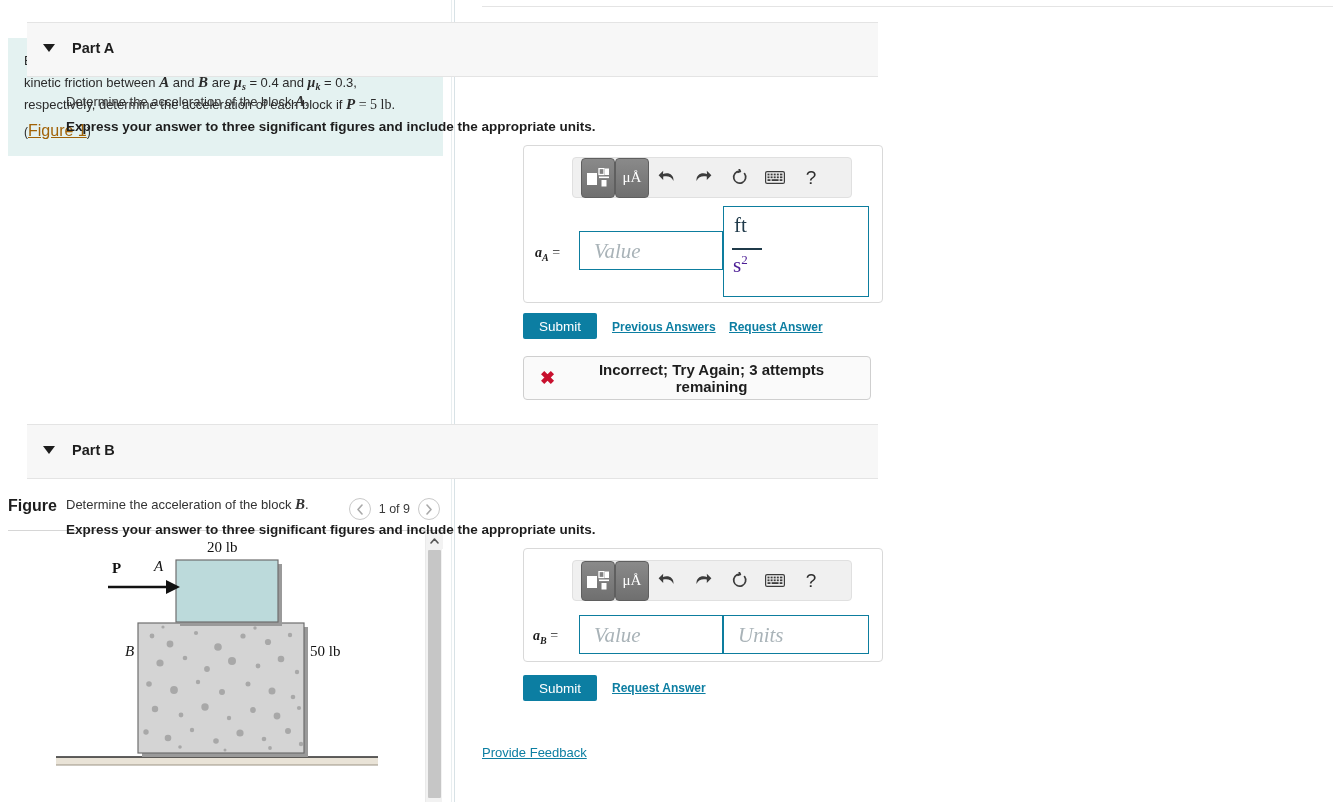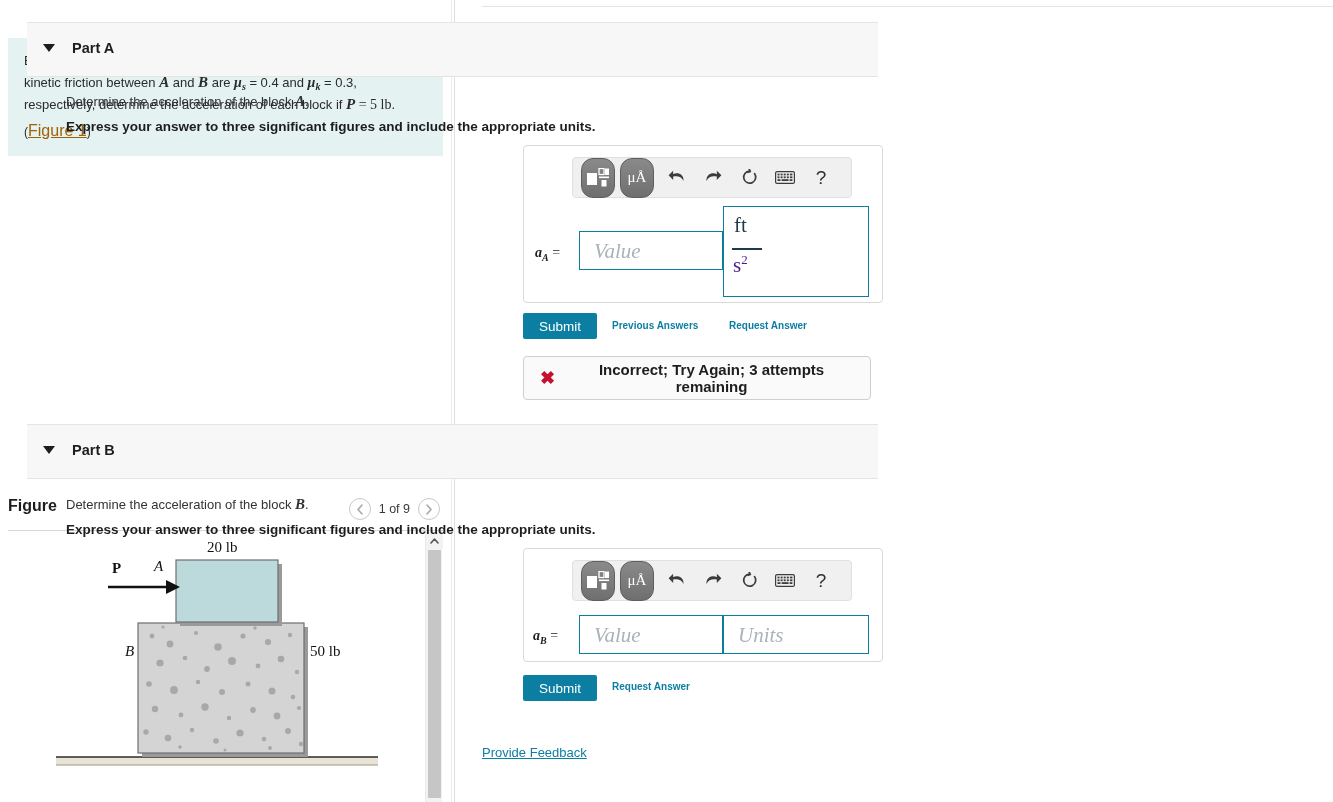--- a/index.html
+++ b/index.html
@@ -132,25 +132,24 @@
     background: #fff;
   }
   .tb {
     position: absolute;
     background: #f0f0f0; border: 1px solid #e0e0e0; border-radius: 4px;
     display: flex; align-items: center; gap: 0px;
     padding: 4px 8px;
   }
   .tb-btn {
     width: 34px; height: 40px;
-    border-radius: 12px;
+    border-radius: 4px;
     background: linear-gradient(#8a8a8a, #6f6f6f);
     border: 1px solid #5f5f5f;
     display: flex; align-items: center; justify-content: center;
-    margin-right: 5px;
     cursor: pointer;
   }
   .tb-btn .mua {
     color: #fff; font-family: "Liberation Serif", serif;
     font-size: 15px; line-height: 1;
   }
   .tb-icon {
     width: 36px; height: 28px;
     display: flex; align-items: center; justify-content: center;
     color: #3c3c3c; cursor: pointer;
@@ -194,22 +193,22 @@
     position: absolute;
     background: #0c7ea2; color: #fff;
     border: none; border-radius: 2px;
     font-family: "Liberation Sans", sans-serif;
     font-size: 13.5px;
     padding: 0 16px; height: 26px;
     cursor: pointer;
   }
   .link {
     position: absolute;
-    color: #0c7ea2; font-size: 10px; font-weight: bold;
-    cursor: pointer;
+    color: #0c7ea2; font-size: 12px; font-weight: bold;
+    text-decoration: underline; cursor: pointer;
   }
 
   .feedback-msg {
     position: absolute;
     border: 1px solid #cfcfcf; border-radius: 4px;
     background: #fafafa;
     display: flex; align-items: center;
     padding: 0 16px;
     height: 44px;
   }

